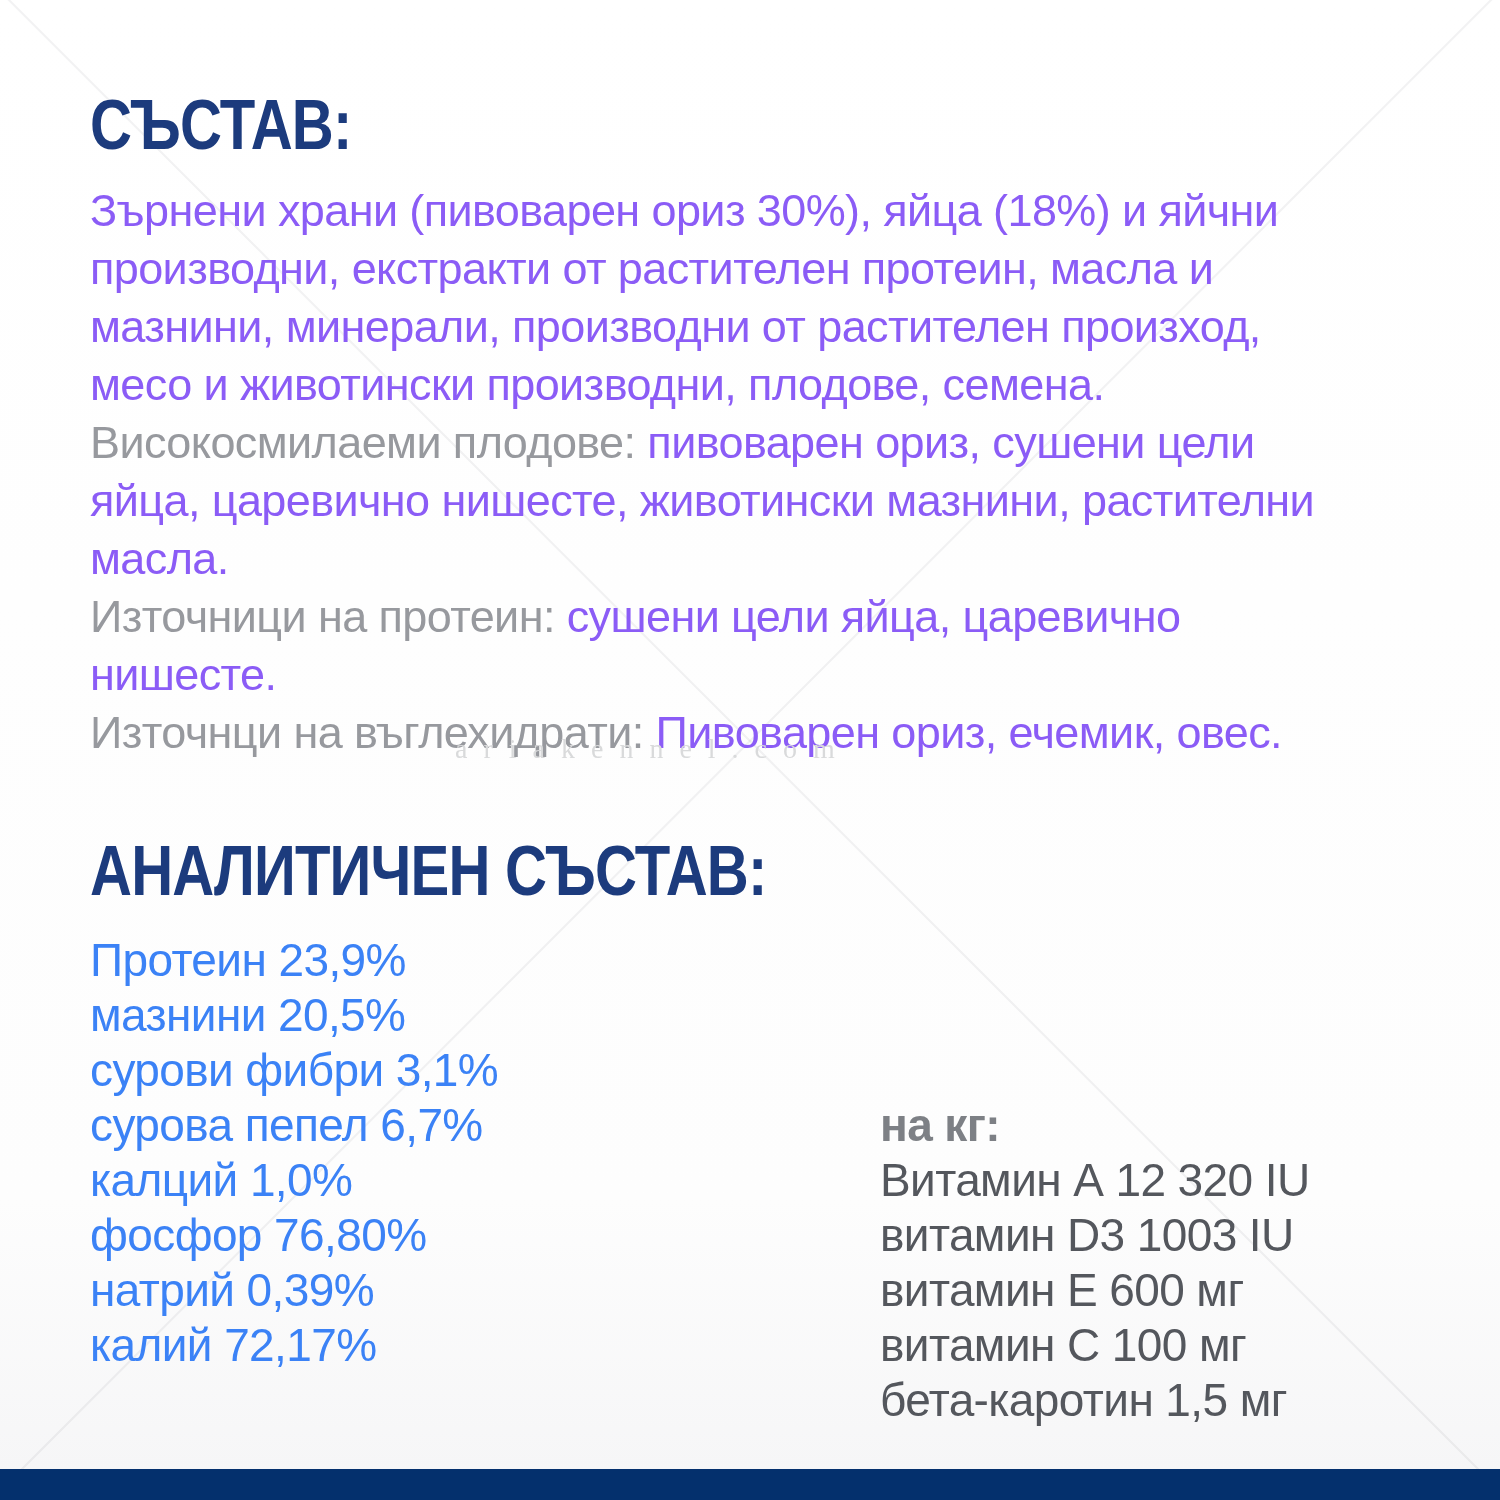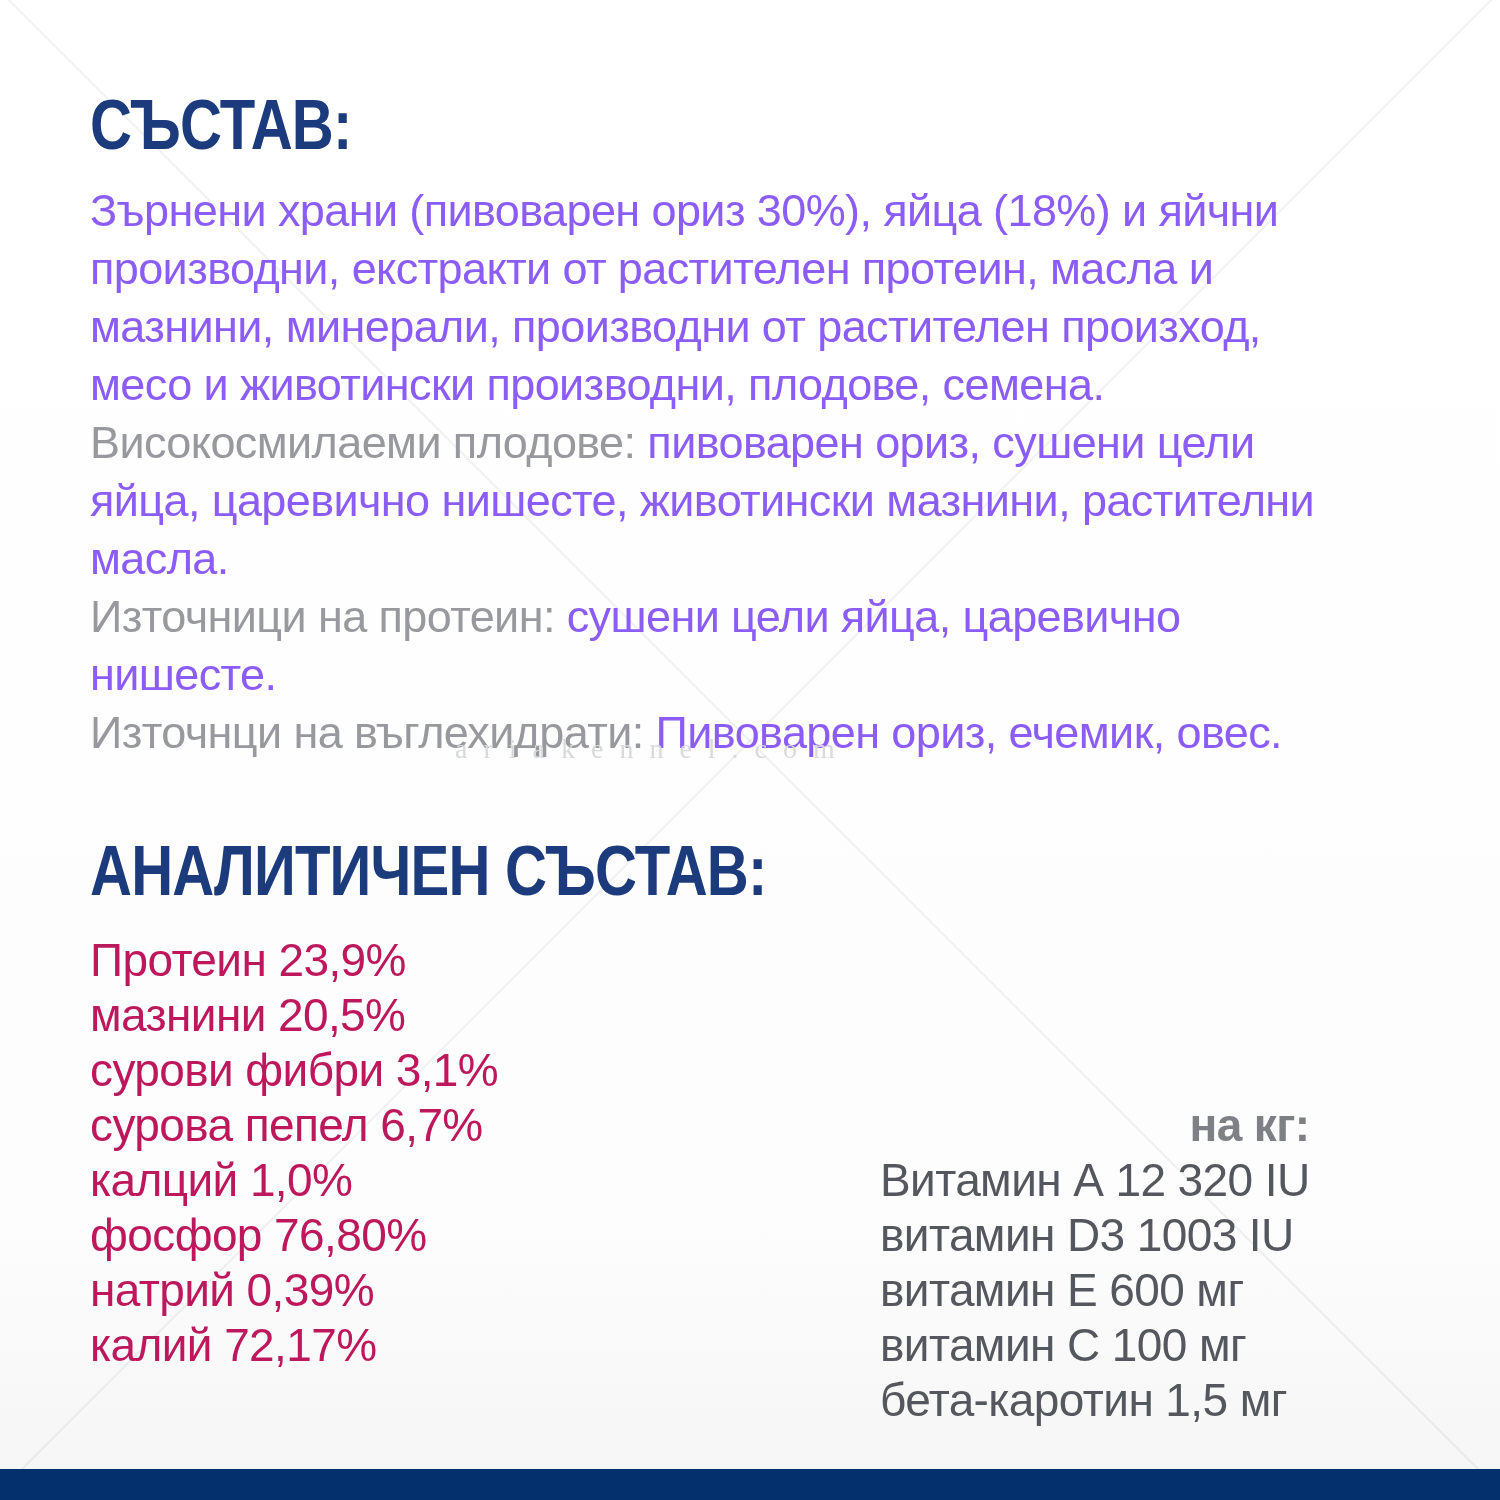--- a/index.html
+++ b/index.html
@@ -73,35 +73,34 @@
     white-space: nowrap;
   }
 
   .nutrient-col {
     position: absolute;
     left: 90px;
     top: 933px;
     font-size: 46px;
     line-height: 55px;
     letter-spacing: -0.6px;
-    color: #be185d;
+    color: #3b82f6;
   }
   .vitamin-col {
     position: absolute;
     left: 880px;
     top: 1098px;
     font-size: 46px;
     line-height: 55px;
     letter-spacing: -0.6px;
     color: #54575d;
   }
   .per-kg {
     font-weight: bold;
     color: #7d8085;
-    text-align: right;
   }
   .row { white-space: nowrap; }
 
   .bottom-bar {
     position: absolute;
     left: 0;
     top: 1469px;
     width: 1500px;
     height: 31px;
     background: #04306d;

